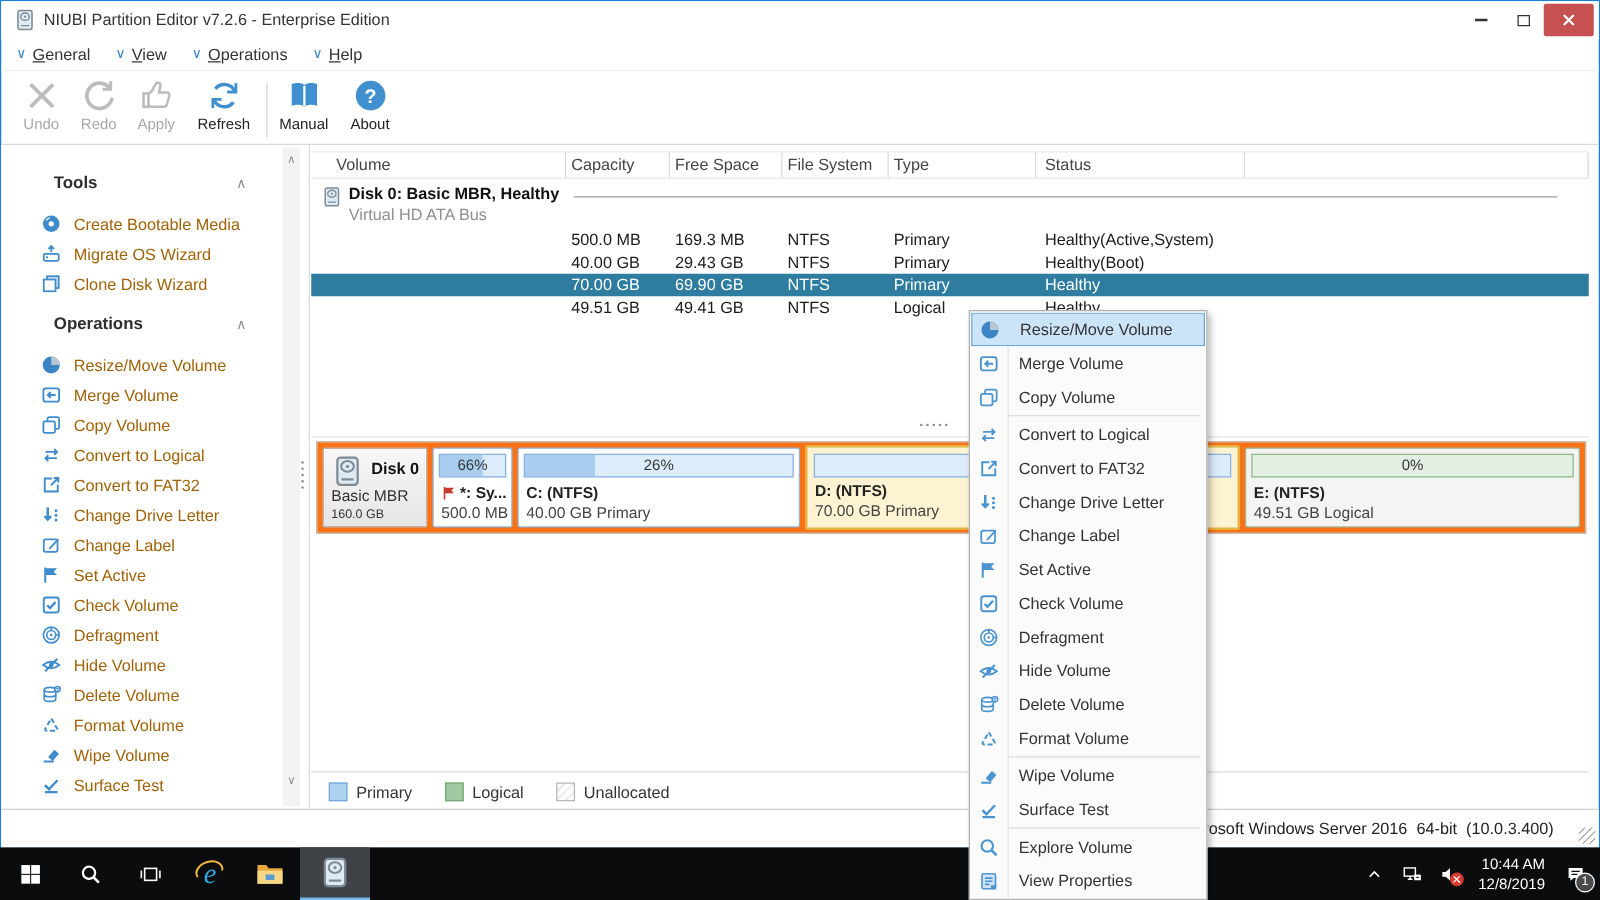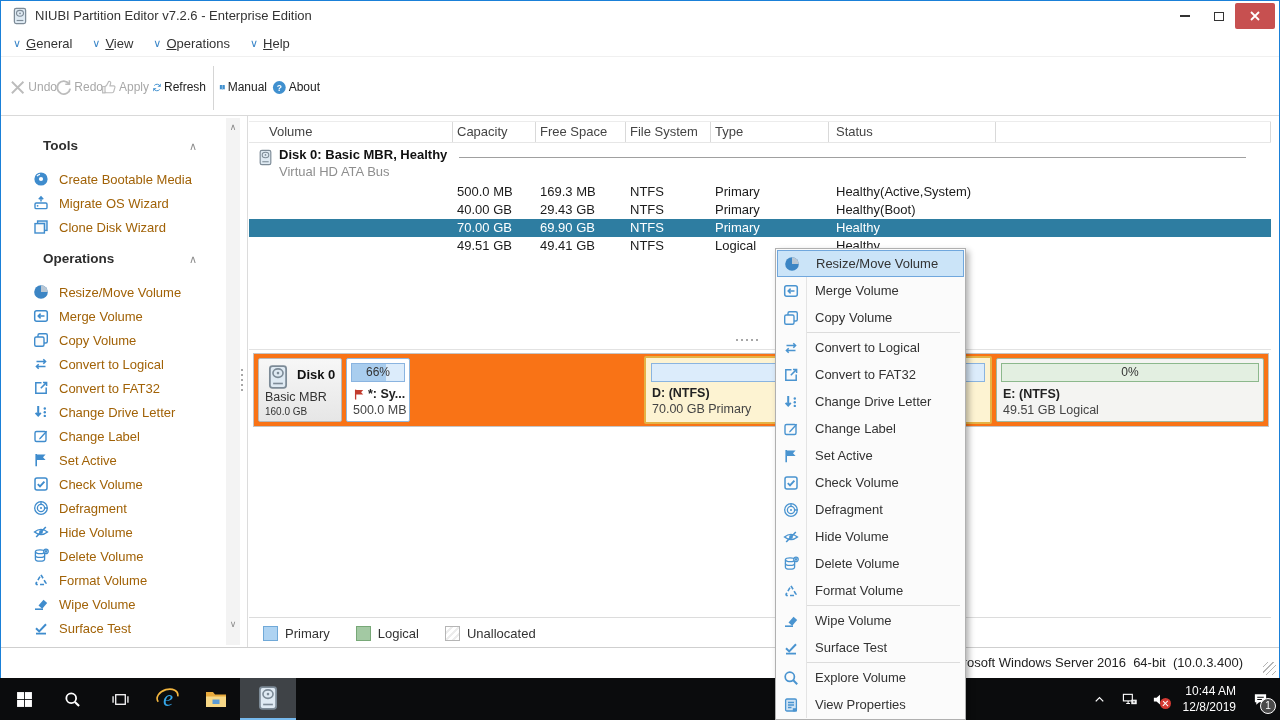--- a/index.html
+++ b/index.html
@@ -20,21 +20,21 @@
   .glyph-min { width:10px; height:2px; background:#333; }
   .glyph-max { width:10px; height:9px; border:1.5px solid #333; }
 
   .menubar { position:absolute; left:0; top:30px; right:0; height:26px; display:flex; align-items:center;
              padding-left:12px; gap:20px; border-bottom:1px solid #f0f0f0; }
   .menu-item { display:flex; align-items:center; gap:5px; color:#333; }
   .menu-chev { color:#3a86c8; font-size:11px; line-height:1; }
   .menu-key { text-decoration:underline; }
 
   .toolbar { position:absolute; left:0; top:57px; right:0; height:58px; border-bottom:1px solid #d9d9d9; }
-  .tool-btn { position:absolute; top:5px; width:48px; height:48px; display:flex; flex-direction:row;
+  .tool-btn { position:absolute; top:5px; width:48px; height:48px; display:flex; flex-direction:column;
               align-items:center; justify-content:flex-start; gap:2px; }
   .tool-btn svg { width:27px; height:27px; }
   .tool-label { font-size:12px; color:#222; }
   .tool-btn.disabled { color:#bcbcbc; }
   .tool-btn.disabled .tool-label { color:#a8a8a8; }
   .tool-btn.enabled { color:#4090cf; }
   .tool-sep { position:absolute; left:212px; top:8px; width:1px; height:44px; background:#d5d5d5; }
 
   
   .sidebar { position:absolute; left:0; top:115px; width:247px; height:533px; background:#fff;
@@ -593,20 +593,28 @@
           <div class="bar-label">66%</div>
           </div>
         <div class="pt-l1">
             <svg class="flag-red">
               <use href="#i-flag"></use>
             </svg>
             <span>*: Sy...</span>
           </div>
         <div class="pt-l2">500.0 MB</div>
       </div>
+      <div class="blk blk-part blk-c">
+        <div class="bar">
+            <div class="bar-fill" style="width:26%"></div>
+          <div class="bar-label">26%</div>
+          </div>
+        <div class="pt-l1">C: (NTFS)</div>
+        <div class="pt-l2">40.00 GB Primary</div>
+      </div>
       <div class="blk blk-d">
         <div class="bar" style="left:5px;right:5px;top:5px">
             <div class="bar-fill" style="width:0%"></div>
           </div>
         <div class="pt-l1" style="top:28px">D: (NTFS)</div>
         <div class="pt-l2" style="top:44px">70.00 GB Primary</div>
       </div>
       <div class="blk blk-e">
         <div class="bar bar-green">
           <div class="bar-label">0%</div>

